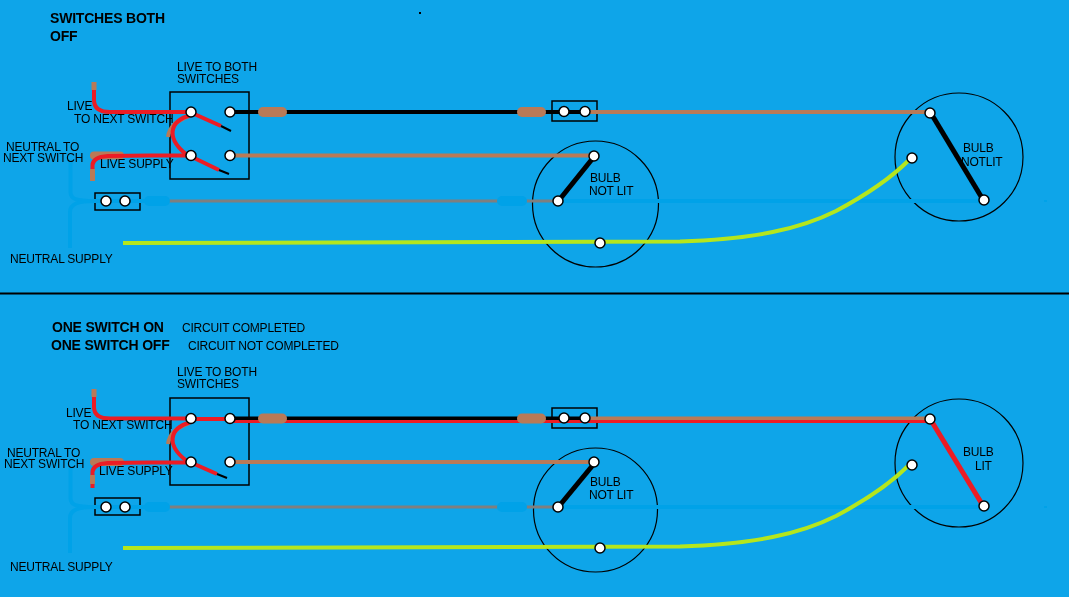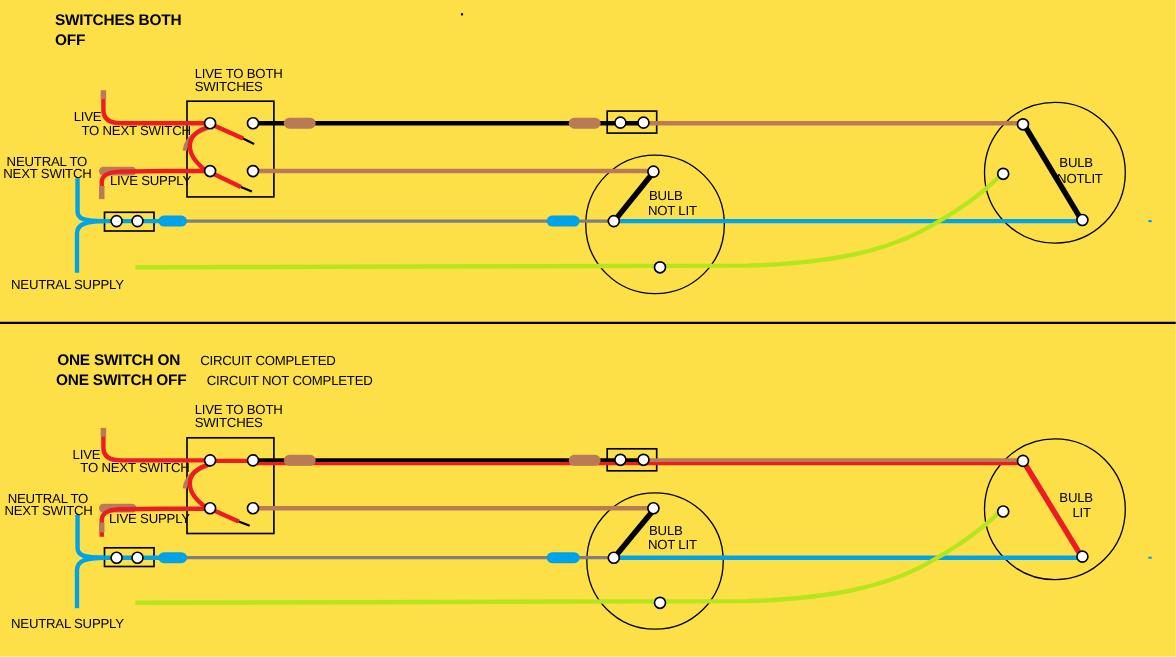--- a/index.html
+++ b/index.html
@@ -1,16 +1,16 @@
 <!DOCTYPE html>
 <html style="--live_red: #ec1c24; --neutral_blue: #00a2e8; --earth_lime: #b5e61d; --brown: #b97a57; --neutral_gray: #7f7f7f; --black: #000000;"><head>
 <meta charset="utf-8">
 <style>
   html,body{margin:0;padding:0;background:#fff;}
-  .stage{position:relative;width:1069px;height:597px;background:#fde047;overflow:hidden;}
+  .stage{position:relative;width:1069px;height:597px;background:#0ea5e9;overflow:hidden;}
   svg{display:block;}
   .lbl{font-family:"Liberation Sans",sans-serif;font-size:12px;letter-spacing:-0.2px;fill:#000;}
   .ttl{font-family:"Liberation Sans",sans-serif;font-size:14px;font-weight:bold;letter-spacing:-0.2px;fill:#000;}
   .w2{fill:none;stroke-width:2;}
   .w3{fill:none;stroke-width:3;}
   .w4{fill:none;stroke-width:4;}
   .w5{fill:none;stroke-width:5;}
   .red{stroke:var(--live_red);}
   .blue{stroke:var(--neutral_blue);}
   .brown{stroke:var(--brown);}

